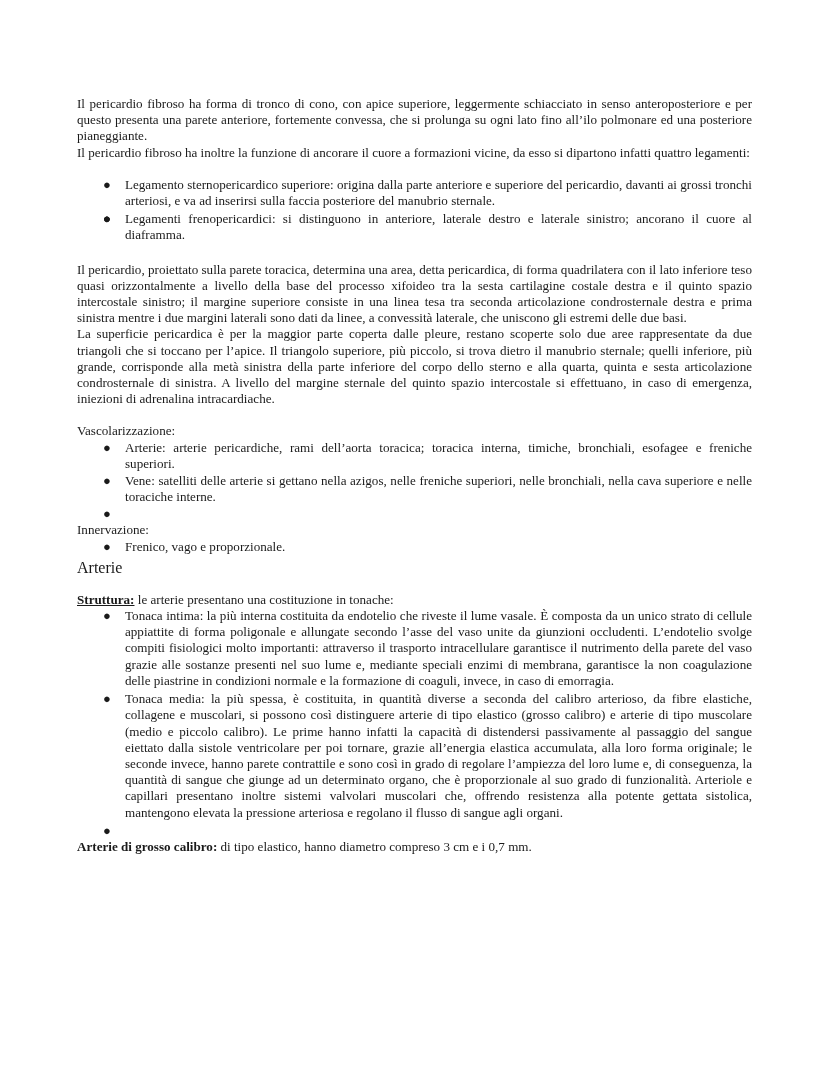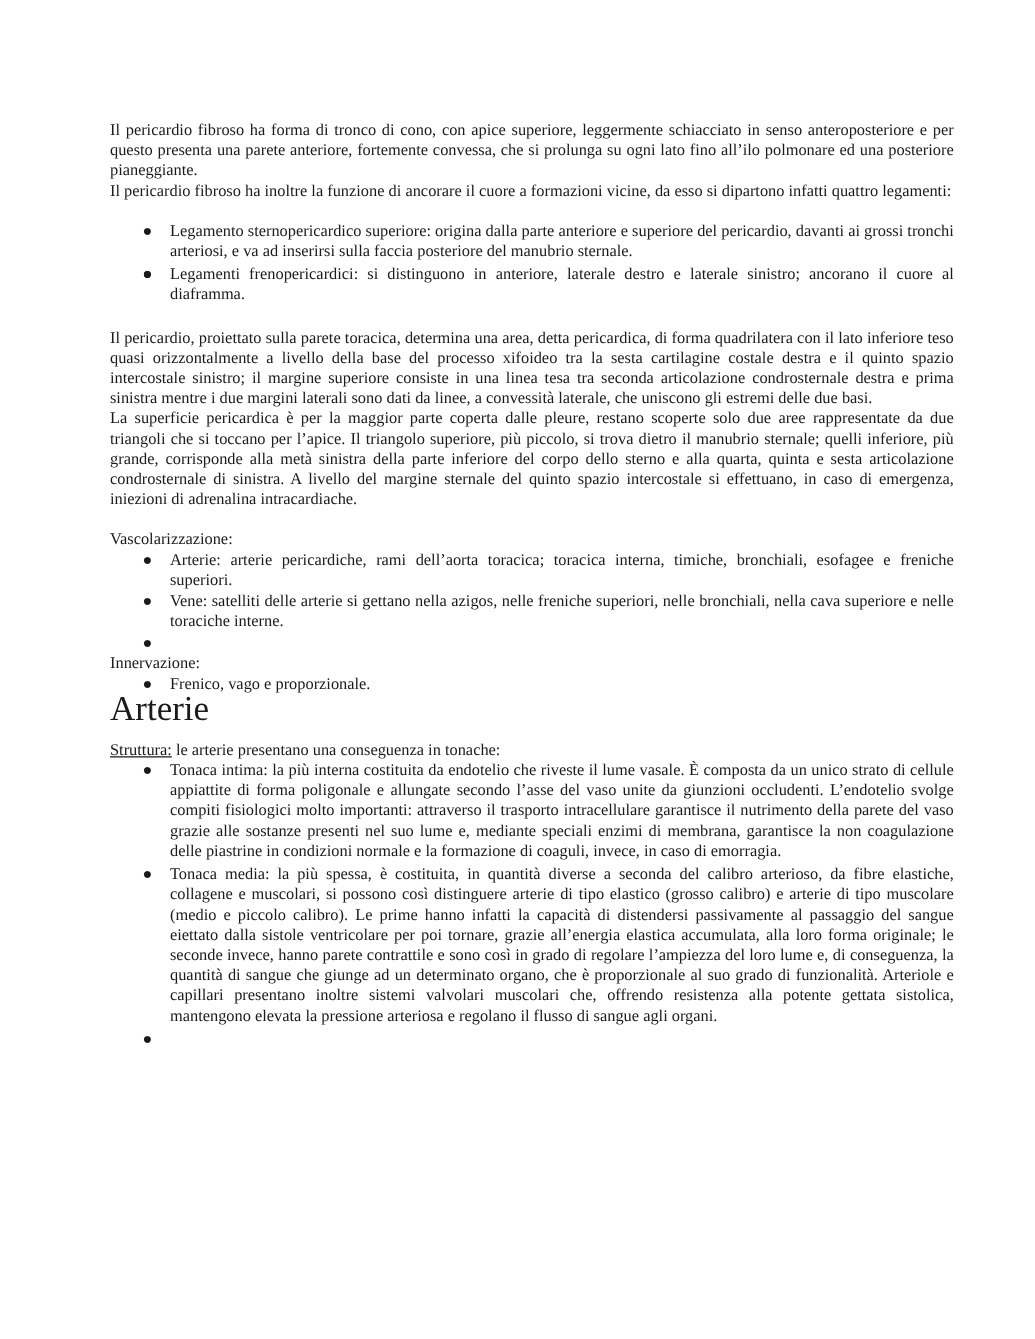--- a/index.html
+++ b/index.html
@@ -1,31 +1,31 @@
 <!DOCTYPE html>
 <html><head>
 <meta charset="utf-8">
 <style>
   html, body { margin: 0; padding: 0; background: #ffffff; }
   body { width: 828px; height: 1071px; overflow: hidden; position: relative; }
   .page {
-    position: absolute; left: 88px; top: 96px; width: 675px;
+    position: absolute; left: 77px; top: 96px; width: 675px;
     font-family: "Liberation Serif", serif; font-size: 13.1px; line-height: 16.2px;
     color: #1a1a1a;
   }
   p { margin: 0; text-align: justify; }
   .gap { height: 16px; }
   ul { margin: 0; padding: 0; list-style: none; }
   ul.bullets li { position: relative; padding-left: 48px; text-align: justify; margin-bottom: 1px; }
   ul.bullets li .bullet {
     position: absolute; left: 26px; top: 0; font-size: 13px;
   }
   ul.bullets.spaced li { margin-bottom: 2px; }
-  .h1 { font-size: 28px; line-height: 24px; margin: 0 0 12px 0; }
-  .u { text-decoration: underline; }
+  .h1 { font-size: 16px; line-height: 24px; margin: 0 0 12px 0; }
+  .u { text-decoration: underline; font-weight: bold; }
   .b { font-weight: bold; }
 </style>
 </head>
 <body>
 
 <div class="page">
   <p>Il pericardio fibroso ha forma di tronco di cono, con apice superiore, leggermente schiacciato in senso anteroposteriore e per questo presenta una parete anteriore, fortemente convessa, che si prolunga su ogni lato fino all’ilo polmonare ed una posteriore pianeggiante.</p>
   <p>Il pericardio fibroso ha inoltre la funzione di ancorare il cuore a formazioni vicine, da esso si dipartono infatti quattro legamenti:</p>
   <div class="gap"></div>
   <ul class="bullets spaced">
@@ -43,20 +43,21 @@
     <li><span class="bullet">●</span><span>Arterie: arterie pericardiche, rami dell’aorta toracica; toracica interna, timiche, bronchiali, esofagee e freniche superiori.</span></li>
     <li><span class="bullet">●</span><span>Vene: satelliti delle arterie si gettano nella azigos, nelle freniche superiori, nelle bronchiali, nella cava superiore e nelle toraciche interne.</span></li>
     <li><span class="bullet">●</span></li>
   </ul>
   <div class="gap"></div>
   <p>Innervazione:</p>
   <ul class="bullets">
     <li><span class="bullet">●</span><span>Frenico, vago e proporzionale.</span></li>
   </ul>
   <div class="h1">Arterie</div>
-  <p><span class="u">Struttura:</span><span> le arterie presentano una conseguenza in tonache:</span></p>
+  <p><span class="u">Struttura:</span><span> le arterie presentano una costituzione in tonache:</span></p>
   <ul class="bullets spaced">
     <li><span class="bullet">●</span><span>Tonaca intima: la più interna costituita da endotelio che riveste il lume vasale. È composta da un unico strato di cellule appiattite di forma poligonale e allungate secondo l’asse del vaso unite da giunzioni occludenti. L’endotelio svolge compiti fisiologici molto importanti: attraverso il trasporto intracellulare garantisce il nutrimento della parete del vaso grazie alle sostanze presenti nel suo lume e, mediante speciali enzimi di membrana, garantisce la non coagulazione delle piastrine in condizioni normale e la formazione di coaguli, invece, in caso di emorragia.</span></li>
     <li><span class="bullet">●</span><span>Tonaca media: la più spessa, è costituita, in quantità diverse a seconda del calibro arterioso, da fibre elastiche, collagene e muscolari, si possono così distinguere arterie di tipo elastico (grosso calibro) e arterie di tipo muscolare (medio e piccolo calibro). Le prime hanno infatti la capacità di distendersi passivamente al passaggio del sangue eiettato dalla sistole ventricolare per poi tornare, grazie all’energia elastica accumulata, alla loro forma originale; le seconde invece, hanno parete contrattile e sono così in grado di regolare l’ampiezza del loro lume e, di conseguenza, la quantità di sangue che giunge ad un determinato organo, che è proporzionale al suo grado di funzionalità. Arteriole e capillari presentano inoltre sistemi valvolari muscolari che, offrendo resistenza alla potente gettata sistolica, mantengono elevata la pressione arteriosa e regolano il flusso di sangue agli organi.</span></li>
     <li><span class="bullet">●</span></li>
   </ul>
   <div class="gap"></div>
+  <p><span class="b">Arterie di grosso calibro:</span><span> di tipo elastico, hanno diametro compreso 3 cm e i 0,7 mm.</span></p>
 </div>
 
 </body></html>

